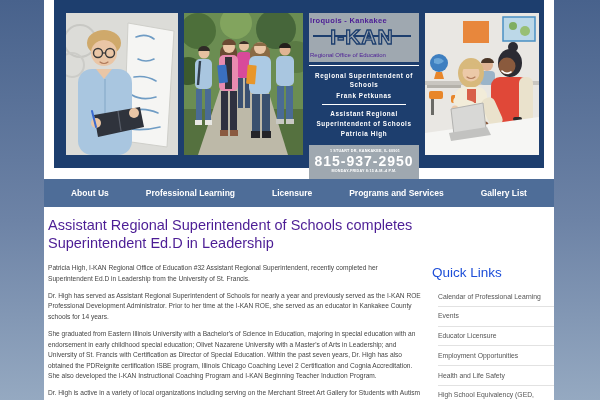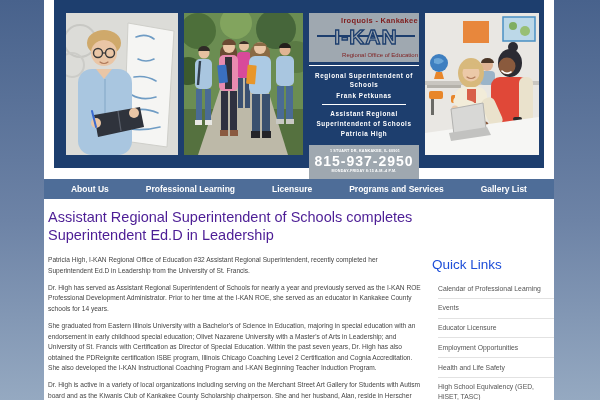--- a/index.html
+++ b/index.html
@@ -6,36 +6,36 @@
     font-family:"Liberation Sans",sans-serif;}
   body{background:linear-gradient(to bottom,#48628c 0%,#6d83a6 55%,#95a9c1 100%);}
   .page{position:absolute;left:44px;top:0;width:510px;height:400px;background:#ffffff;}
   
   .banner{margin:0 10px;height:168px;background:#1d3e6e;display:flex;
     padding:13px 12px;box-sizing:border-box;gap:6px;}
   .photo{height:142px;overflow:hidden;flex:none;}
   .photo svg{display:block;}
   
   .infobox{width:110px;flex:none;display:flex;flex-direction:column;background:#1d3e6e;}
-  .graypanel{background:#9fa8b0;color:#7f1d1d;text-align:right;padding:3px 1px 4px;}
+  .graypanel{background:#9fa8b0;color:#4c1d95;text-align:left;padding:3px 1px 4px;}
   .region-line{font-size:7.5px;font-weight:bold;letter-spacing:.3px;}
   .org-line{font-size:6px;margin-top:-1px;}
   .titles{flex:1;color:#fff;text-align:center;font-weight:bold;font-size:6.3px;
     letter-spacing:.6px;padding:5px 3px 2px;border-top:1px solid #fff;margin-top:3px;
     line-height:1.5;}
   .titles .name{margin-top:1px;}
   .tdivider{height:1px;background:#fff;margin:4px 10px;}
   .addrpanel{background:#9fa8b0;color:#fff;text-align:center;padding:3px 0 4px;
     margin-top:4px;}
   .tinyline{font-size:6px;white-space:nowrap;transform:scale(.62);transform-origin:center;
     height:7px;line-height:7px;font-weight:bold;letter-spacing:.3px;}
   .phone{font-size:14px;font-weight:bold;letter-spacing:1px;line-height:13px;}
   
   .navgap{height:11px;background:#fff;}
-  nav{height:20px;background:#4e6d98;display:flex;align-items:center;
+  nav{height:28px;background:#4e6d98;display:flex;align-items:center;
     justify-content:space-evenly;padding:0 18px;gap:28px;}
   nav a{color:#fff;font-size:8.5px;text-decoration:none;font-weight:bold;cursor:pointer;}
   
   .content{padding:9px 0 0 4px;}
   h1{color:#4c1d95;font-size:14.5px;font-weight:400;line-height:1.25;margin:0 0 11px 0;
     width:440px;}
   .columns{display:flex;align-items:flex-start;}
   .main{width:374px;flex:none;}
   .main p{font-size:6.6px;color:#454545;line-height:1.58;margin:0 0 7px 0;}
   .sidebar{width:122px;margin-left:10px;flex:none;}

